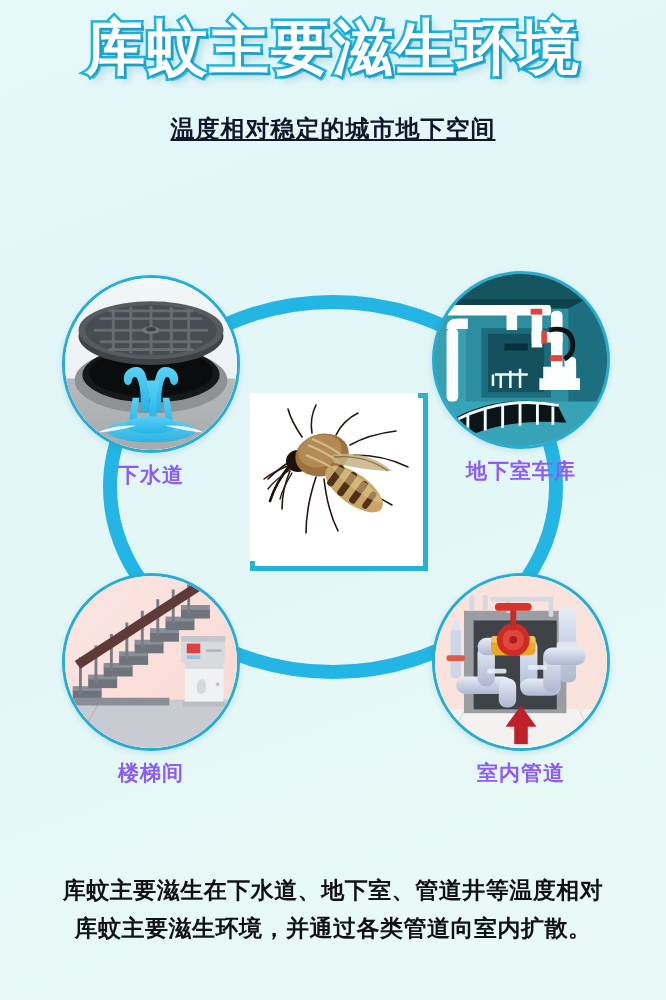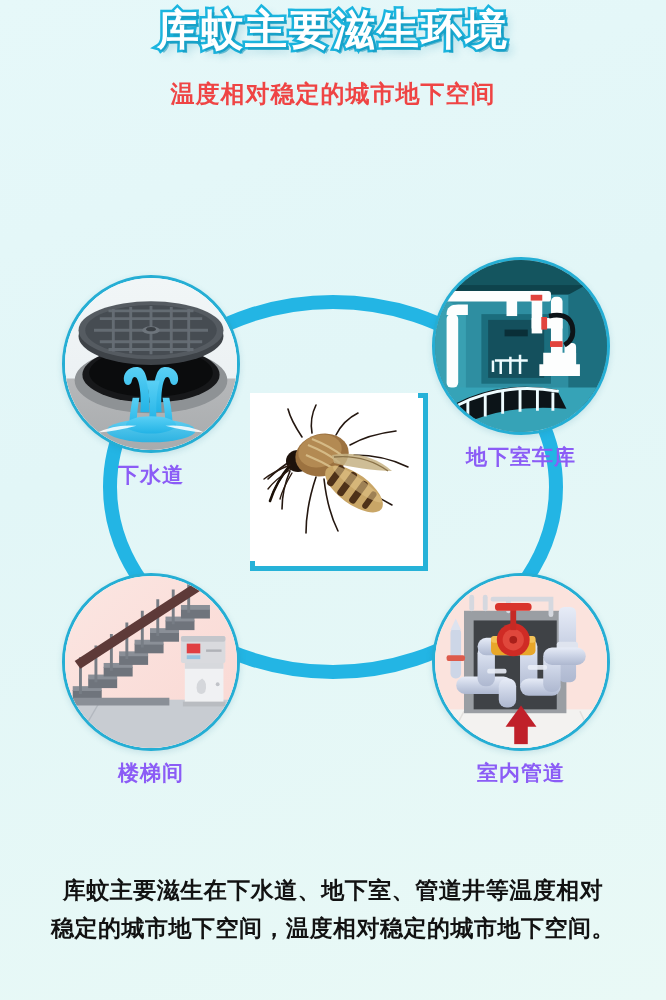--- a/index.html
+++ b/index.html
@@ -17,41 +17,42 @@
   }
 
   
   .header {
     position: absolute;
     left: 0; top: 0;
     width: 666px;
     text-align: center;
   }
   .main-title {
-    margin: 8px;
-    font-size: 42px;
+    margin: 16px;
+    font-size: 60px;
     line-height: 1.05;
     font-weight: 700;
     letter-spacing: 2px;
     color: #ffffff;
     -webkit-text-stroke: 5px #1cb6e0;
     paint-order: stroke fill;
     text-shadow:
        3px 3px 0 rgba(22,150,185,0.55),
        5px 5px 8px rgba(20,140,175,0.30);
     font-family: "DejaVu Sans", "Liberation Sans", sans-serif;
   }
   .sub-title {
     margin: 0;
     padding-top: 18px;
     font-size: 24px;
     font-weight: 700;
     letter-spacing: 1px;
-    color: #ef4444;
+    color: #0f172a;
     font-family: "DejaVu Sans", "Liberation Sans", sans-serif;
+    text-decoration: underline;
   }
 
   
   .stage {
     position: absolute;
     left: 0;
     top: 250px;
     width: 666px;
     height: 560px;
   }
@@ -87,21 +88,21 @@
     width: 258px;
     text-align: center;
     font-size: 21px;
     font-weight: 700;
     color: #8b5cf6;
     letter-spacing: 1px;
     font-family: "DejaVu Sans", "Liberation Sans", sans-serif;
     white-space: nowrap;
   }
   .node-tl { left: 62px;  top: 25px; }
-  .node-tr { left: 432px; top: 7px; }
+  .node-tr { left: 432px; top: 21px; }
   .node-bl { left: 62px;  top: 323px; }
   .node-br { left: 432px; top: 323px; }
 
   
   .node-center {
     position: absolute;
     left: 250px;
     top: 143px;
     width: 168px;
     height: 168px;
@@ -465,14 +466,14 @@
           <path d="M42 80 C36 90 32 98 30 106"></path>
         </g>
       </svg>
     </div>
   </div>
 
 </div>
 
 <div class="footer">
   <span class="line">库蚊主要滋生在下水道、地下室、管道井等温度相对</span>
-  <span class="line">稳定的城市地下空间，温度相对稳定的城市地下空间。</span>
+  <span class="line">库蚊主要滋生环境，并通过各类管道向室内扩散。</span>
 </div>
 
 </body></html>

